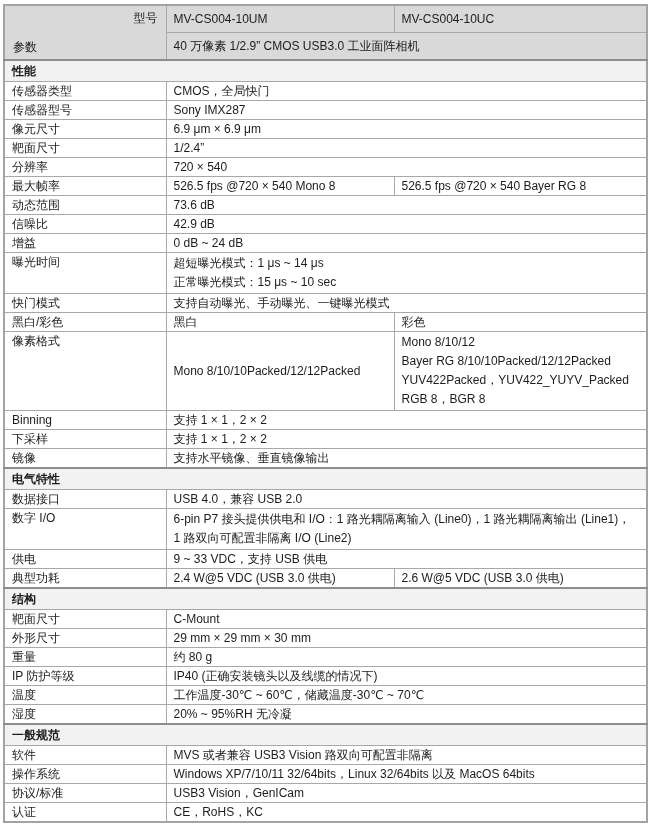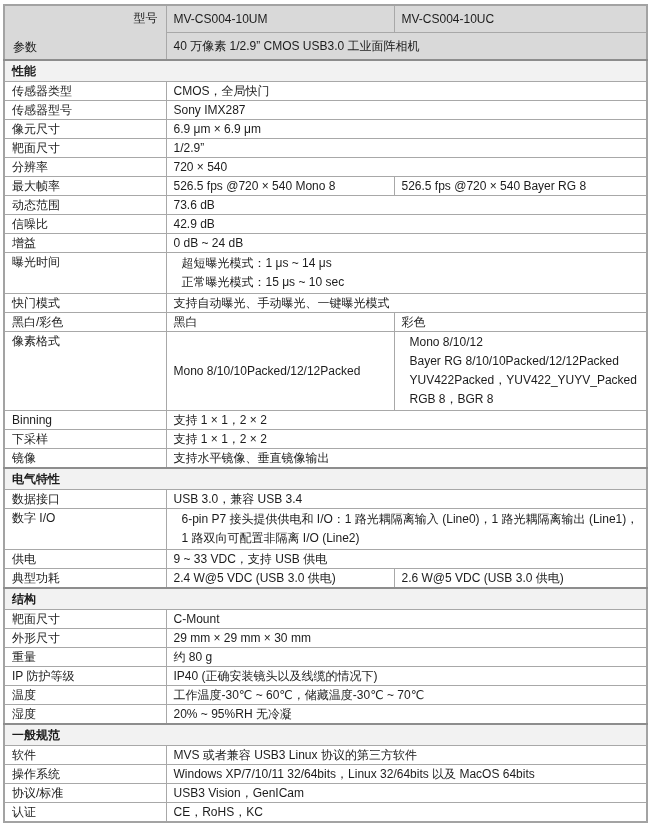--- a/index.html
+++ b/index.html
@@ -44,21 +44,21 @@
   .corner-bottom{position:absolute;bottom:4px;left:8px;}
   tr.section-row td{
     background:#f2f2f2;
     font-weight:bold;
     padding:2px 7px;
     margin-top:25px;
   }
   tr.section-row{border-top:2px solid #8d8d8d;}
   td.label{vertical-align:top;}
   td.multiline{line-height:19px;white-space:normal;}
-  td.multiline .line{white-space:nowrap;margin-left:8px;}
+  td.multiline .line{white-space:nowrap;}
 </style>
 </head>
 <body>
 
 <div class="page">
   <table class="spec">
     <colgroup>
       <col class="c-label">
         <col class="c-v1">
         <col class="c-v2">
@@ -87,21 +87,21 @@
         <tr>
           <td class="label">传感器型号</td>
           <td colspan="2">Sony IMX287</td>
         </tr>
         <tr>
           <td class="label">像元尺寸</td>
           <td colspan="2">6.9 μm × 6.9 μm</td>
         </tr>
         <tr>
           <td class="label">靶面尺寸</td>
-          <td colspan="2">1/2.9”</td>
+          <td colspan="2">1/2.4”</td>
         </tr>
         <tr>
           <td class="label">分辨率</td>
           <td colspan="2">720 × 540</td>
         </tr>
         <tr>
           <td class="label">最大帧率</td>
           <td>526.5 fps @720 × 540 Mono 8</td>
           <td>526.5 fps @720 × 540 Bayer RG 8</td>
         </tr>
@@ -153,21 +153,21 @@
         </tr>
         <tr>
           <td class="label">镜像</td>
           <td colspan="2">支持水平镜像、垂直镜像输出</td>
         </tr>
         <tr class="section-row">
           <td colspan="3">电气特性</td>
         </tr>
         <tr>
           <td class="label">数据接口</td>
-          <td colspan="2">USB 3.0，兼容 USB 3.4</td>
+          <td colspan="2">USB 4.0，兼容 USB 2.0</td>
         </tr>
         <tr>
           <td class="label">数字 I/O</td>
           <td colspan="2" class="multiline">
             <div class="line">6-pin P7 接头提供供电和 I/O：1 路光耦隔离输入 (Line0)，1 路光耦隔离输出 (Line1)，</div>
             <div class="line">1 路双向可配置非隔离 I/O (Line2)</div>
           </td>
         </tr>
         <tr>
           <td class="label">供电</td>
@@ -203,21 +203,21 @@
         </tr>
         <tr>
           <td class="label">湿度</td>
           <td colspan="2">20% ~ 95%RH 无冷凝</td>
         </tr>
         <tr class="section-row">
           <td colspan="3">一般规范</td>
         </tr>
         <tr>
           <td class="label">软件</td>
-          <td colspan="2">MVS 或者兼容 USB3 Linux 协议的第三方软件</td>
+          <td colspan="2">MVS 或者兼容 USB3 Vision 路双向可配置非隔离</td>
         </tr>
         <tr>
           <td class="label">操作系统</td>
           <td colspan="2">Windows XP/7/10/11 32/64bits，Linux 32/64bits 以及 MacOS 64bits</td>
         </tr>
         <tr>
           <td class="label">协议/标准</td>
           <td colspan="2">USB3 Vision，GenICam</td>
         </tr>
         <tr>

